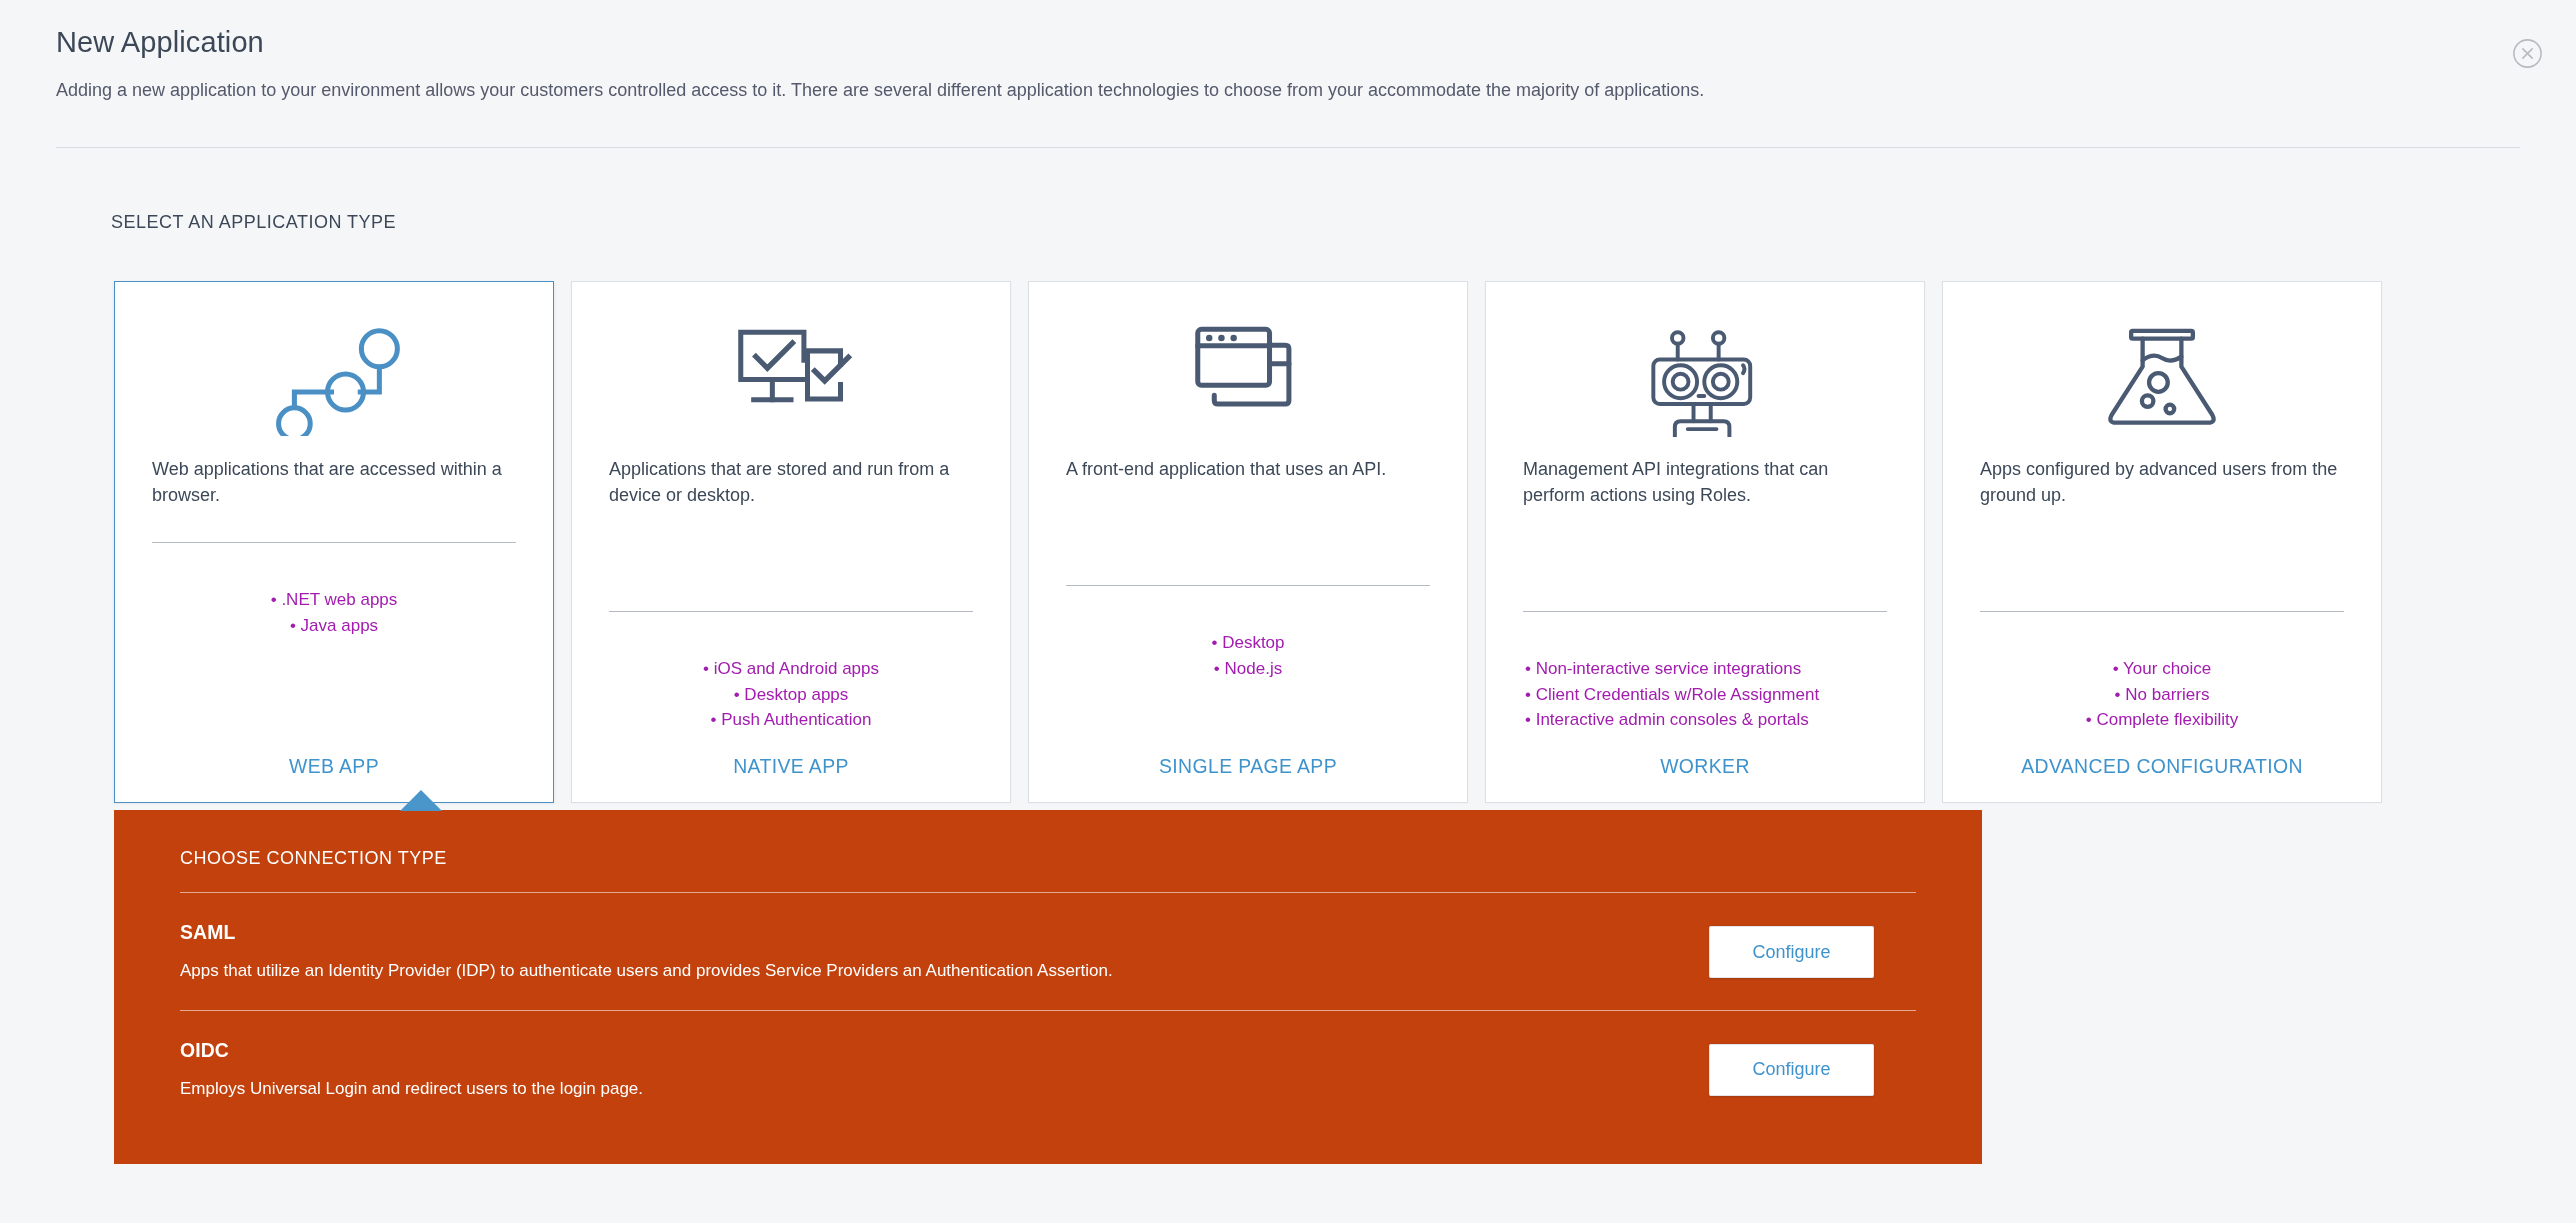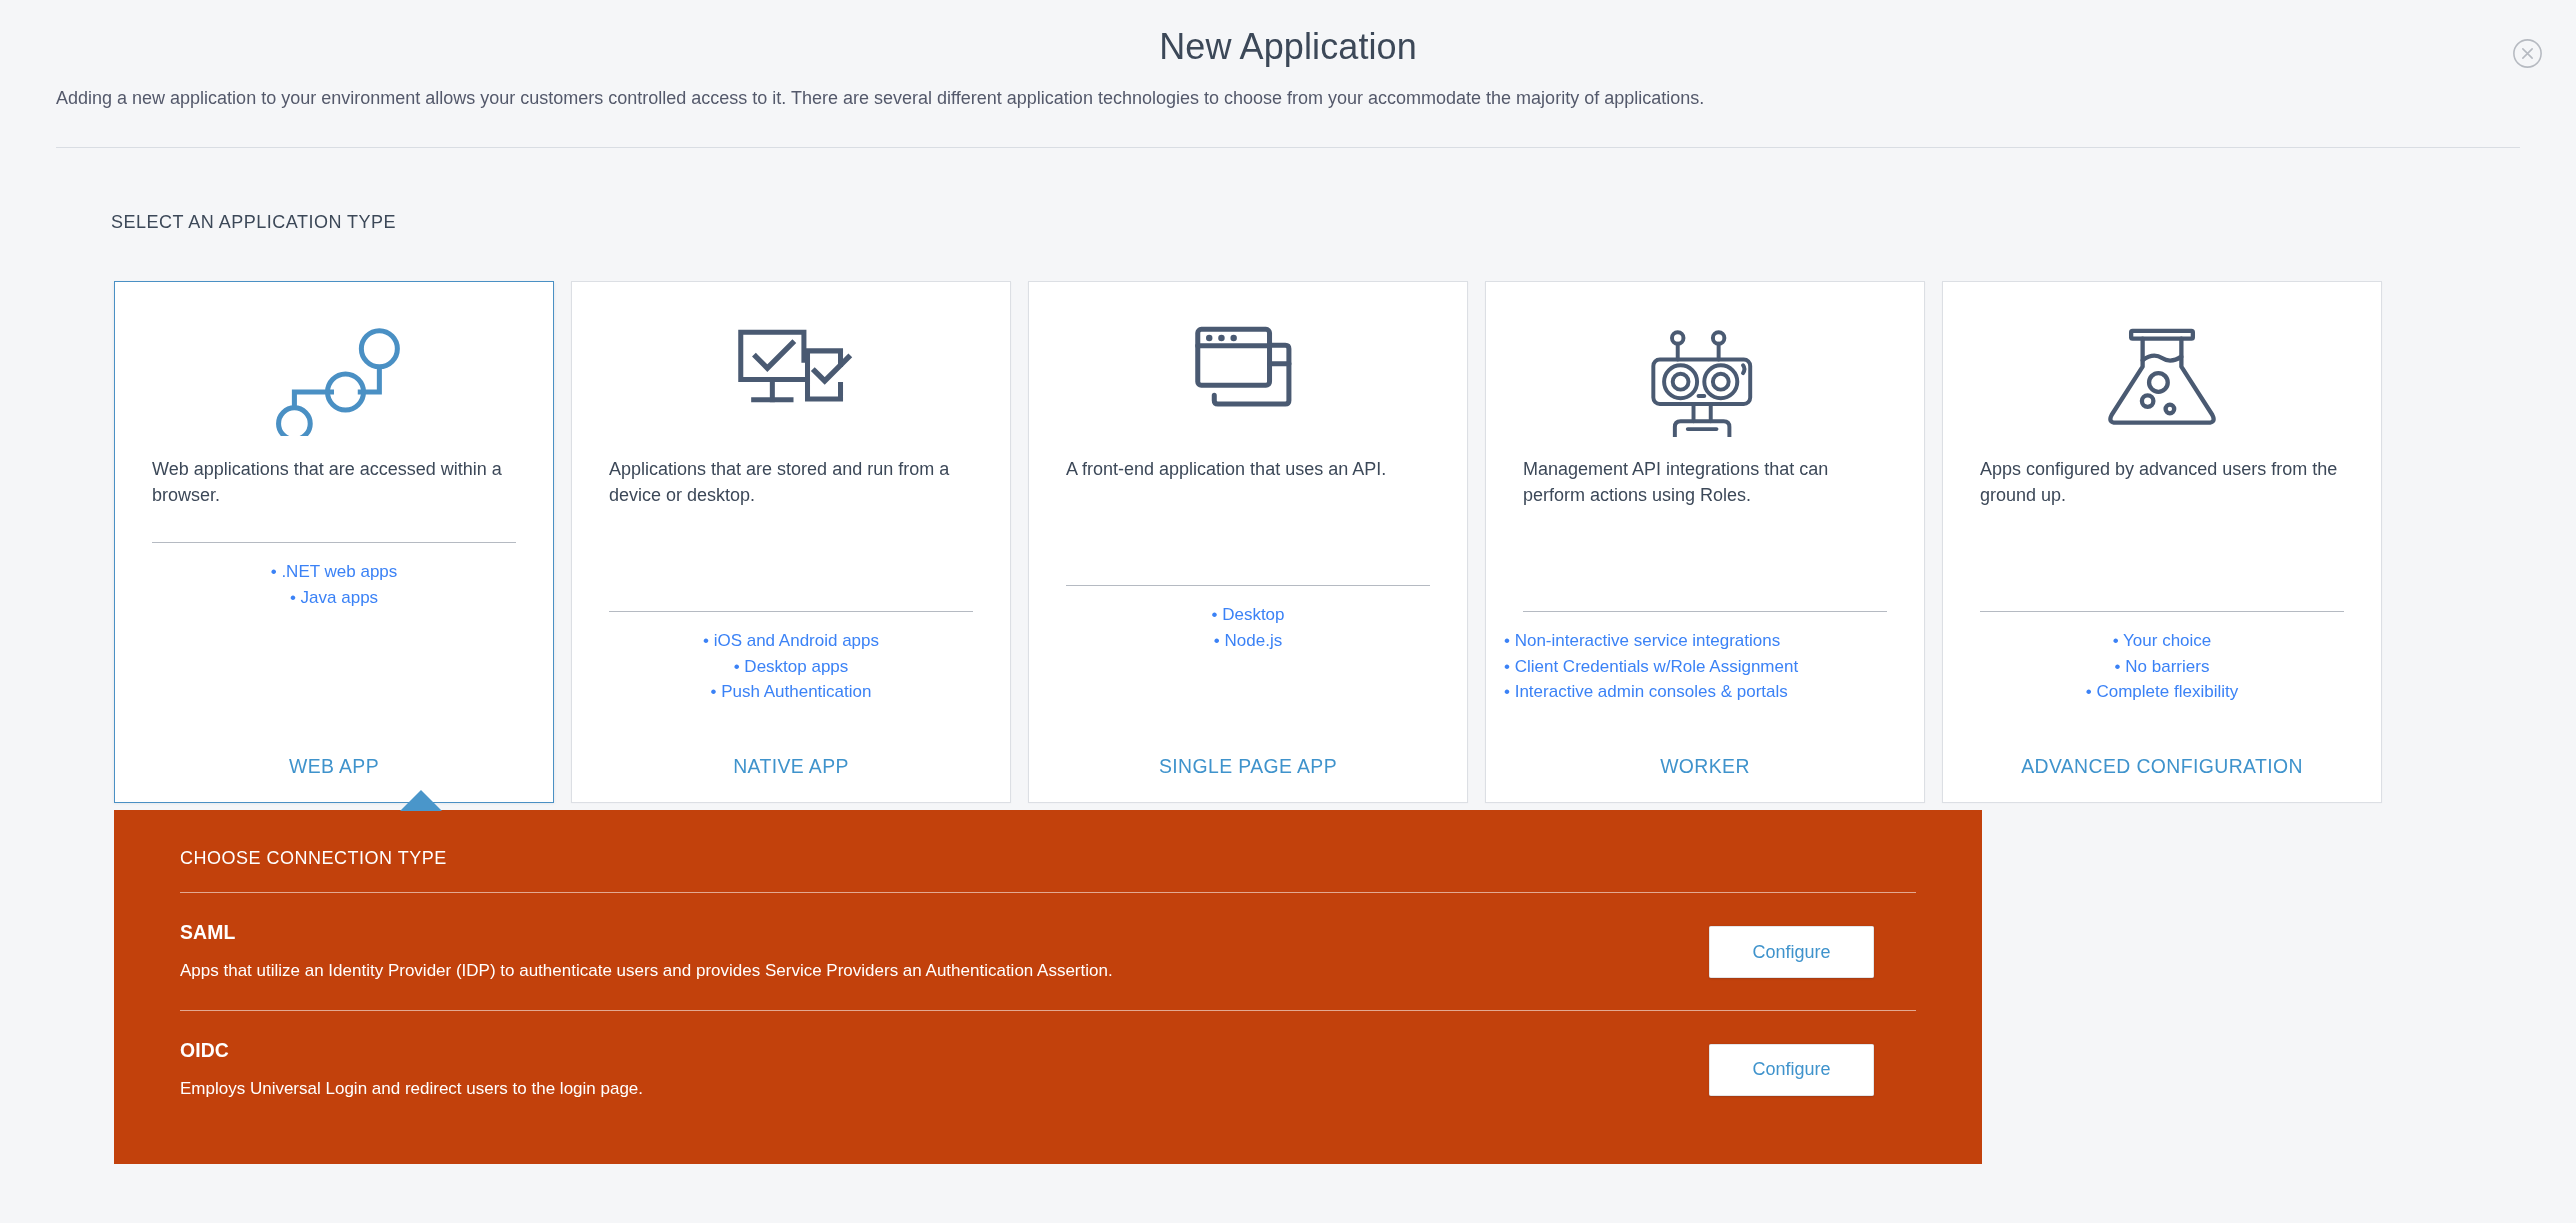--- a/index.html
+++ b/index.html
@@ -22,26 +22,25 @@
 
   
   .header {
     position: absolute;
     left: 56px;
     top: 27px;
     width: 2464px;
   }
 
   .page-title {
-    font-size: 36px;
+    font-size: 29px;
     font-weight: 400;
     color: #3c4858;
     letter-spacing: 0.1px;
     line-height: 1.1;
-    text-align: center;
   }
 
   .page-subtitle {
     margin-top: 19.4px;
     font-size: 18px;
     font-weight: 400;
     color: #54596b;
     line-height: 1.35;
   }
 
@@ -123,25 +122,25 @@
     margin: 0 37px;
     height: 0.7px;
     background: #b5bac2;
   }
   .card.selected .card-divider { margin: 0 37px; }
 
   .divider-spacer-2 { margin-top: 69px; }
   .divider-spacer-3 { margin-top: 43px; }
 
   .card-bullets {
-    padding: 0 18px;
-    margin-top: 16px;
+    padding: 0 39px;
+    margin-top: 44px;
     font-size: 17px;
     line-height: 1.52;
-    color: #3b82f6;
+    color: #a21caf;
     flex: 1;
   }
   .card-bullets.center { text-align: center; }
   .card-bullets.left   { text-align: left; }
 
   .card-cta {
     text-align: center;
     font-size: 19.4px;
     letter-spacing: 0.4px;
     color: #3f93cc;

